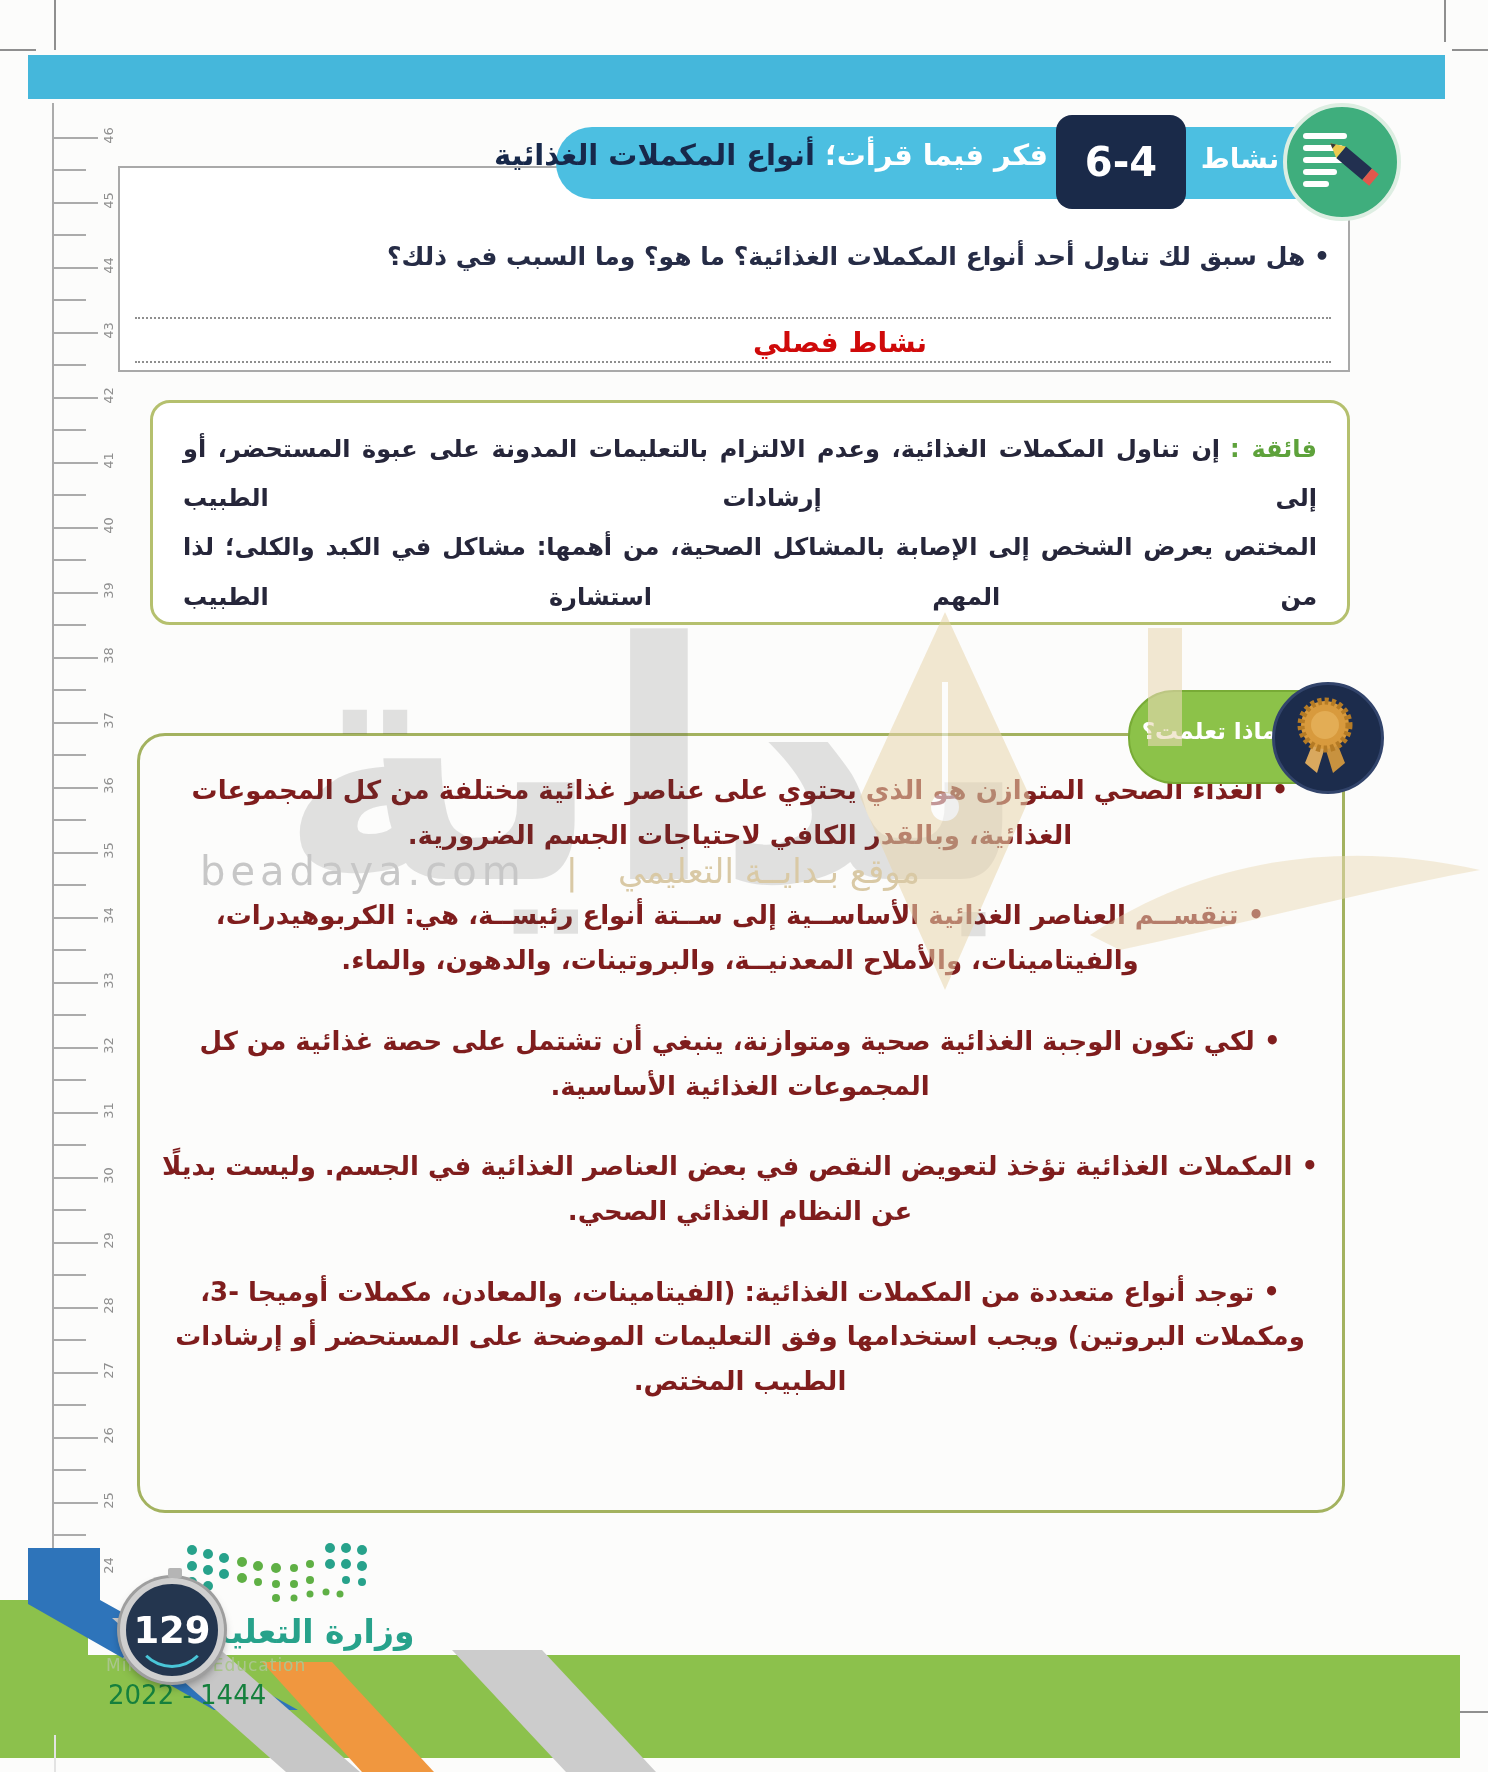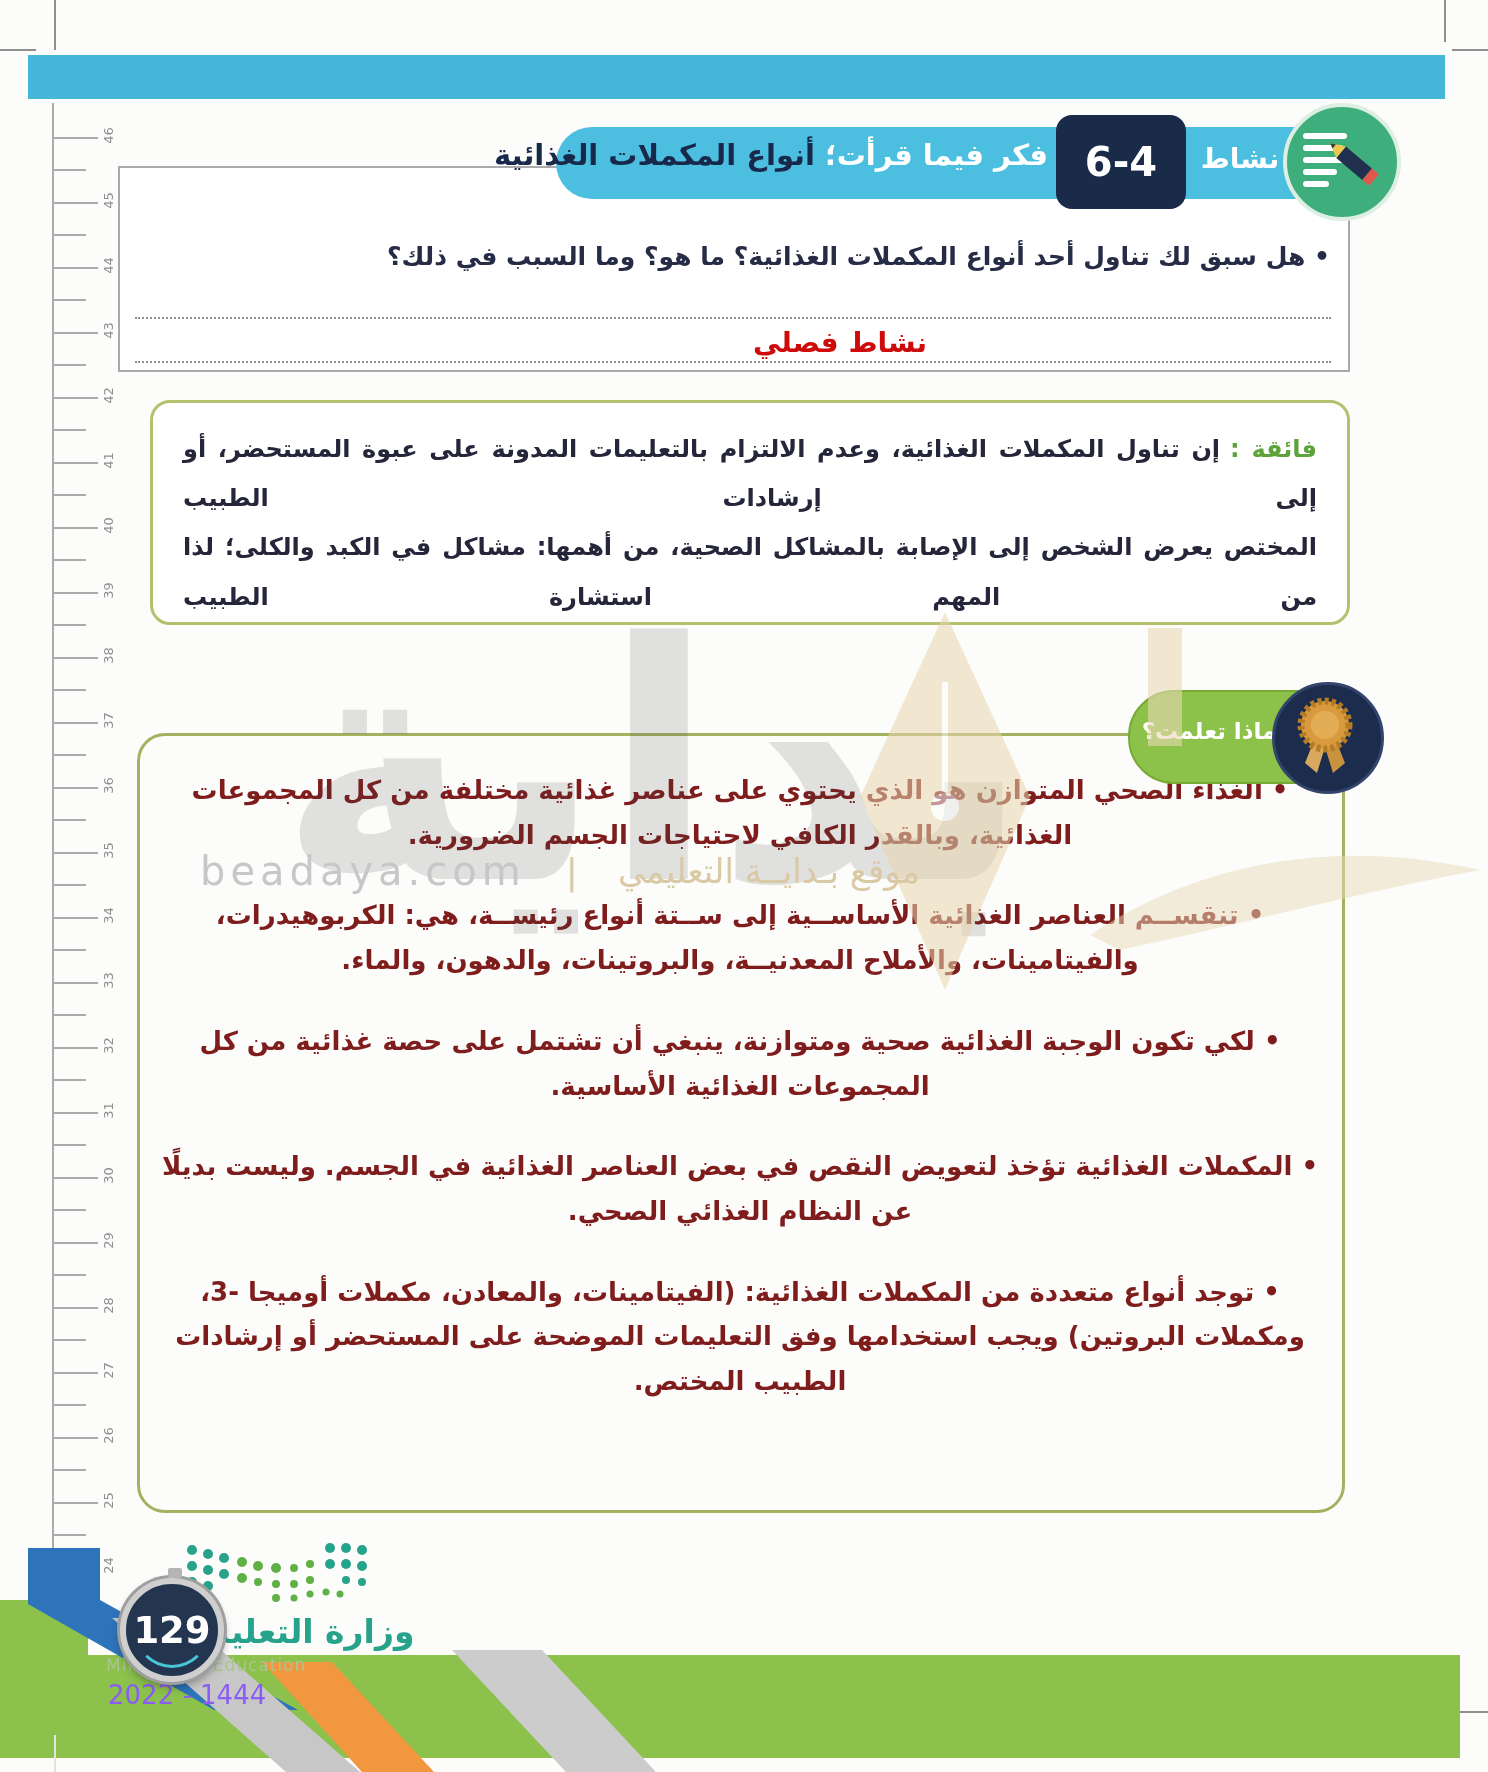--- a/index.html
+++ b/index.html
@@ -67,21 +67,21 @@
           opacity:.6;z-index:12;}
   
   .green-main{position:absolute;left:0;top:1655px;width:1460px;height:103px;background:#8cc14c;z-index:1;}
   .green-left{position:absolute;left:0;top:1600px;width:88px;height:60px;background:#8cc14c;z-index:1;}
   .stripes{position:absolute;left:0;top:1540px;z-index:2;}
   .moe-dots{position:absolute;left:180px;top:1540px;z-index:2;}
   .moe-ar{position:absolute;left:205px;top:1612px;width:210px;direction:rtl;text-align:left;
           font-size:33px;font-weight:bold;color:#27a28b;z-index:2;}
   .moe-en{position:absolute;left:106px;top:1655px;width:300px;font-size:17px;letter-spacing:1px;
           color:#aac68c;z-index:3;}
-  .moe-year{position:absolute;left:108px;top:1680px;width:300px;font-size:26px;color:#8b5cf6;z-index:3;}
+  .moe-year{position:absolute;left:108px;top:1680px;width:300px;font-size:26px;color:#15803d;z-index:3;}
   .pbadge{position:absolute;left:120px;top:1578px;width:104px;height:104px;border-radius:50%;
           background:#24364f;border:6px solid #cfcfcf;box-sizing:border-box;z-index:4;
           box-shadow:0 0 0 3px #9e9e9e,0 5px 10px rgba(0,0,0,.35);
           display:flex;align-items:center;justify-content:center;}
   .pbadge::before{content:"";position:absolute;left:8px;top:8px;right:8px;bottom:8px;
           border-radius:50%;border:3px solid transparent;border-bottom-color:#49c6d8;}
   .pbadge::after{content:"";position:absolute;left:42px;top:-16px;width:14px;height:10px;
           background:#b5b5b5;border-radius:2px;}
   .pnum{color:#fff;font-size:37px;font-weight:bold;}
 </style>

